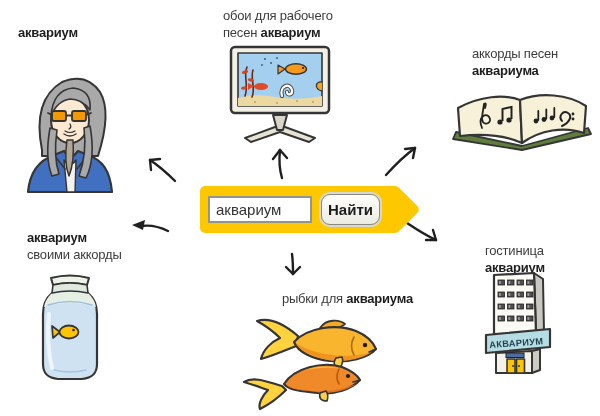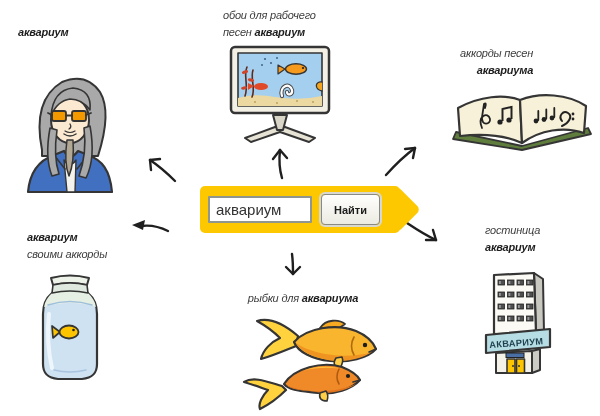--- a/index.html
+++ b/index.html
@@ -2,41 +2,41 @@
 <html><head>
 <meta charset="utf-8">
 <style>
   html,body{margin:0;padding:0;background:#fff;}
   #canvas{
     position:relative;width:600px;height:416px;background:#ffffff;overflow:hidden;
     font-family:"Liberation Sans",sans-serif;
   }
   .abs{position:absolute;}
   .label{
-    font-size:11px;line-height:17px;color:#3c3c3c;letter-spacing:-0.2px;white-space:nowrap;font-style:italic;
+    font-size:13px;line-height:17px;color:#3c3c3c;letter-spacing:-0.2px;white-space:nowrap;
   }
   .label b{font-weight:700;color:#1d1d1d;}
   
   .searchbar{
     left:200px;top:186px;width:200px;height:47px;background:#fdc800;border-radius:5px;
   }
   .search-point{
     position:absolute;right:-14px;top:7px;width:33px;height:33px;background:#fdc800;
     transform:rotate(45deg);border-radius:5px;
   }
   .search-input{
     position:absolute;left:8px;top:10px;width:104px;height:27px;box-sizing:border-box;
     border:2px solid #8f968f;border-radius:1px;background:#ffffff;
     font-family:"Liberation Sans",sans-serif;font-size:15px;color:#333;padding:0 6px;outline:none;
   }
   .search-button{
     position:absolute;left:121px;top:8px;width:59px;height:31px;box-sizing:border-box;
     background:linear-gradient(#fefefc,#ecebe2);
-    border:1px solid #8a8a85;box-shadow:0 0 0 2px #d9d8cf;border-radius:4px;
-    font-family:"Liberation Sans",sans-serif;font-size:11px;font-weight:700;color:#1d1d1d;
+    border:1px solid #8a8a85;box-shadow:0 0 0 2px #d9d8cf;border-radius:9px;
+    font-family:"Liberation Sans",sans-serif;font-size:15px;font-weight:700;color:#1d1d1d;
     cursor:pointer;
   }
   svg{display:block;overflow:visible;}
   .stroke{stroke:#353535;stroke-linecap:round;stroke-linejoin:round;}
   .arrow path,.arrow line{stroke:#1f1f1f;stroke-width:2.4;fill:none;stroke-linecap:round;stroke-linejoin:round;}
 </style>
 </head>
 <body>
 
 <div id="canvas">
@@ -88,21 +88,21 @@
     <path d="M29,41 L23,38 L23,45 Z" fill="#e04a28"></path>
     <ellipse cx="36" cy="41.5" rx="7" ry="3.6" fill="#e04a28"></ellipse>
     <path d="M60,24 L53,20 L53,29 Z" fill="#f59a1c" class="stroke" stroke-width="1.2"></path>
     <ellipse cx="71" cy="24" rx="10.5" ry="5.2" fill="#f59a1c" class="stroke" stroke-width="1.4"></ellipse>
     <circle cx="78" cy="23" r="1.1" fill="#222"></circle>
     <path d="M97,37 C90,36 89,44 97,46" fill="#f5a51c" class="stroke" stroke-width="1.3"></path>
     <path d="M57,51 C54,41 65,37 67,45 C68,50 62,51 62,47" fill="none" stroke="#4a4a4a" stroke-width="4.2" stroke-linecap="round"></path>
     <path d="M57,51 C54,41 65,37 67,45 C68,50 62,51 62,47" fill="none" stroke="#ffffff" stroke-width="2.2" stroke-linecap="round"></path>
   </svg>
 
-  <div class="abs label" style="left:460px;top:45px;text-align:right;">
+  <div class="abs label" style="left:472px;top:45px;">
     <span>аккорды песен</span><br>
     <b>аквариума</b>
   </div>
   <svg class="abs" style="left:452px;top:86px;" width="140" height="64" viewBox="0 0 140 64">
     <path d="M4,46 L70,60 L136,42 L139,48 L70,64 L1,53 Z" fill="#5f7d3c" class="stroke" stroke-width="1.8"></path>
     <path d="M6,22 C28,10 52,8 68,14 L70,57 C50,48 26,48 8,50 Z" fill="#f6f1d8" class="stroke" stroke-width="2.2"></path>
     <path d="M68,14 C88,6 116,8 134,20 L132,47 C112,40 88,44 70,57 Z" fill="#f6f1d8" class="stroke" stroke-width="2.2"></path>
     <path d="M30,42 C25,30 36,25 38,33 C39,39 29,40 30,31 L32,18 Q35,16 33,22" fill="none" stroke="#222" stroke-width="1.8" stroke-linecap="round"></path>
     <circle cx="48" cy="36" r="2.6" fill="#222"></circle>
       <circle cx="57" cy="34" r="2.6" fill="#222"></circle>
@@ -126,21 +126,21 @@
     <path d="M14,33 Q36,26 58,33" fill="none" stroke="#9fc0dc" stroke-width="1.5" stroke-linecap="round"></path>
     <path d="M15,42 Q12,70 18,96" fill="none" stroke="#eef6fc" stroke-width="4" stroke-linecap="round"></path>
     <path d="M20,98 Q36,102 52,98" fill="none" stroke="#a8c4de" stroke-width="1.5" stroke-linecap="round"></path>
     <path d="M17,6 Q36,1 55,6 L53,13 Q36,9 19,13 Z" fill="#eef3ea" class="stroke" stroke-width="2"></path>
     <path d="M19,13 Q36,9 53,13 L54,21 Q36,17 18,21 Z" fill="#dfe9df" class="stroke" stroke-width="1.6"></path>
     <path d="M26,60 L18,54 L19,66 Z" fill="#fdc400" class="stroke" stroke-width="1.7"></path>
     <ellipse cx="35" cy="60" rx="9.5" ry="6.5" fill="#fdc400" class="stroke" stroke-width="1.8"></ellipse>
     <circle cx="39.5" cy="58" r="1.3" fill="#222"></circle>
   </svg>
 
-  <div class="abs label" style="left:193px;top:290px;width:220px;text-align:center;">
+  <div class="abs label" style="left:193px;top:290px;width:220px;text-align:right;">
     <span>рыбки для</span>
     <b>аквариума</b>
   </div>
   <svg class="abs" style="left:236px;top:312px;" width="155" height="98" viewBox="0 0 155 98">
     <path d="M62,24 C48,12 34,5 21,9 C30,14 38,20 44,26 C35,30 27,38 25,47 C36,44 50,38 60,34 Z" fill="#ffd23e" class="stroke" stroke-width="2.2"></path>
     <path d="M84,16 C90,7 103,7 109,12 L99,19 Z" fill="#f7a922" class="stroke" stroke-width="1.8"></path>
     <path d="M58,30 C70,16 100,11 120,19 C132,24 138,32 140,37 C132,46 112,51 94,49 C76,47 62,40 58,30 Z" fill="#f9b52e" class="stroke" stroke-width="2.2"></path>
     <path d="M60,31 C75,42 110,48 136,40 C124,48 104,51 92,48 C76,45 64,39 60,31 Z" fill="#ef9420" stroke="none"></path>
     <circle cx="129" cy="33" r="2.2" fill="#1d1d1d"></circle>
     <path d="M118,25 Q113,34 118,43" fill="none" stroke="#b06a10" stroke-width="1.6" stroke-linecap="round"></path>
@@ -149,21 +149,21 @@
     <path d="M46,74 C32,70 18,64 8,70 C18,73 26,76 32,78 C26,84 22,92 24,97 C34,92 44,84 50,78 Z" fill="#ffd23e" class="stroke" stroke-width="2.2"></path>
     <path d="M48,72 C58,56 86,49 106,55 C116,59 122,64 124,68 C116,77 98,83 82,81 C66,79 54,79 48,72 Z" fill="#f08a28" class="stroke" stroke-width="2.2"></path>
     <path d="M66,59 C78,54 96,53 108,58 C100,55 80,55 66,59 Z" fill="#ffc23a" stroke="none"></path>
     <path d="M50,73 C64,80 96,83 120,72 C110,79 92,83 80,80 C66,78 56,78 50,73 Z" fill="#e0741e" stroke="none"></path>
     <circle cx="112" cy="64" r="2.1" fill="#1d1d1d"></circle>
     <path d="M103,57 Q99,65 103,72" fill="none" stroke="#b05a10" stroke-width="1.6" stroke-linecap="round"></path>
     <path d="M124,68 L117,70" fill="none" class="stroke" stroke-width="1.6"></path>
     <path d="M84,81 Q82,89 91,89 Q93,83 90,79 Z" fill="#ffcf45" class="stroke" stroke-width="1.6"></path>
   </svg>
 
-  <div class="abs label" style="left:485px;top:222px;">
+  <div class="abs label" style="left:485px;top:242px;">
     <span>гостиница</span><br>
     <b>аквариум</b>
   </div>
   <svg class="abs" style="left:482px;top:271px;" width="72" height="104" viewBox="0 0 72 104">
     <path d="M52,2 L61,8 L62,62 L54,62 Z" fill="#c9c8c0" class="stroke" stroke-width="2"></path>
     <path d="M12,4 L52,2 L54,62 L12,63 Z" fill="#fbfaf5" class="stroke" stroke-width="2.2"></path>
     <g fill="#4f4f4f" stroke="#222" stroke-width="0.8">
       <rect x="16" y="9" width="6.5" height="5"></rect>
         <rect x="25.5" y="9" width="6.5" height="5"></rect>
         <rect x="35" y="9" width="6.5" height="5"></rect>

